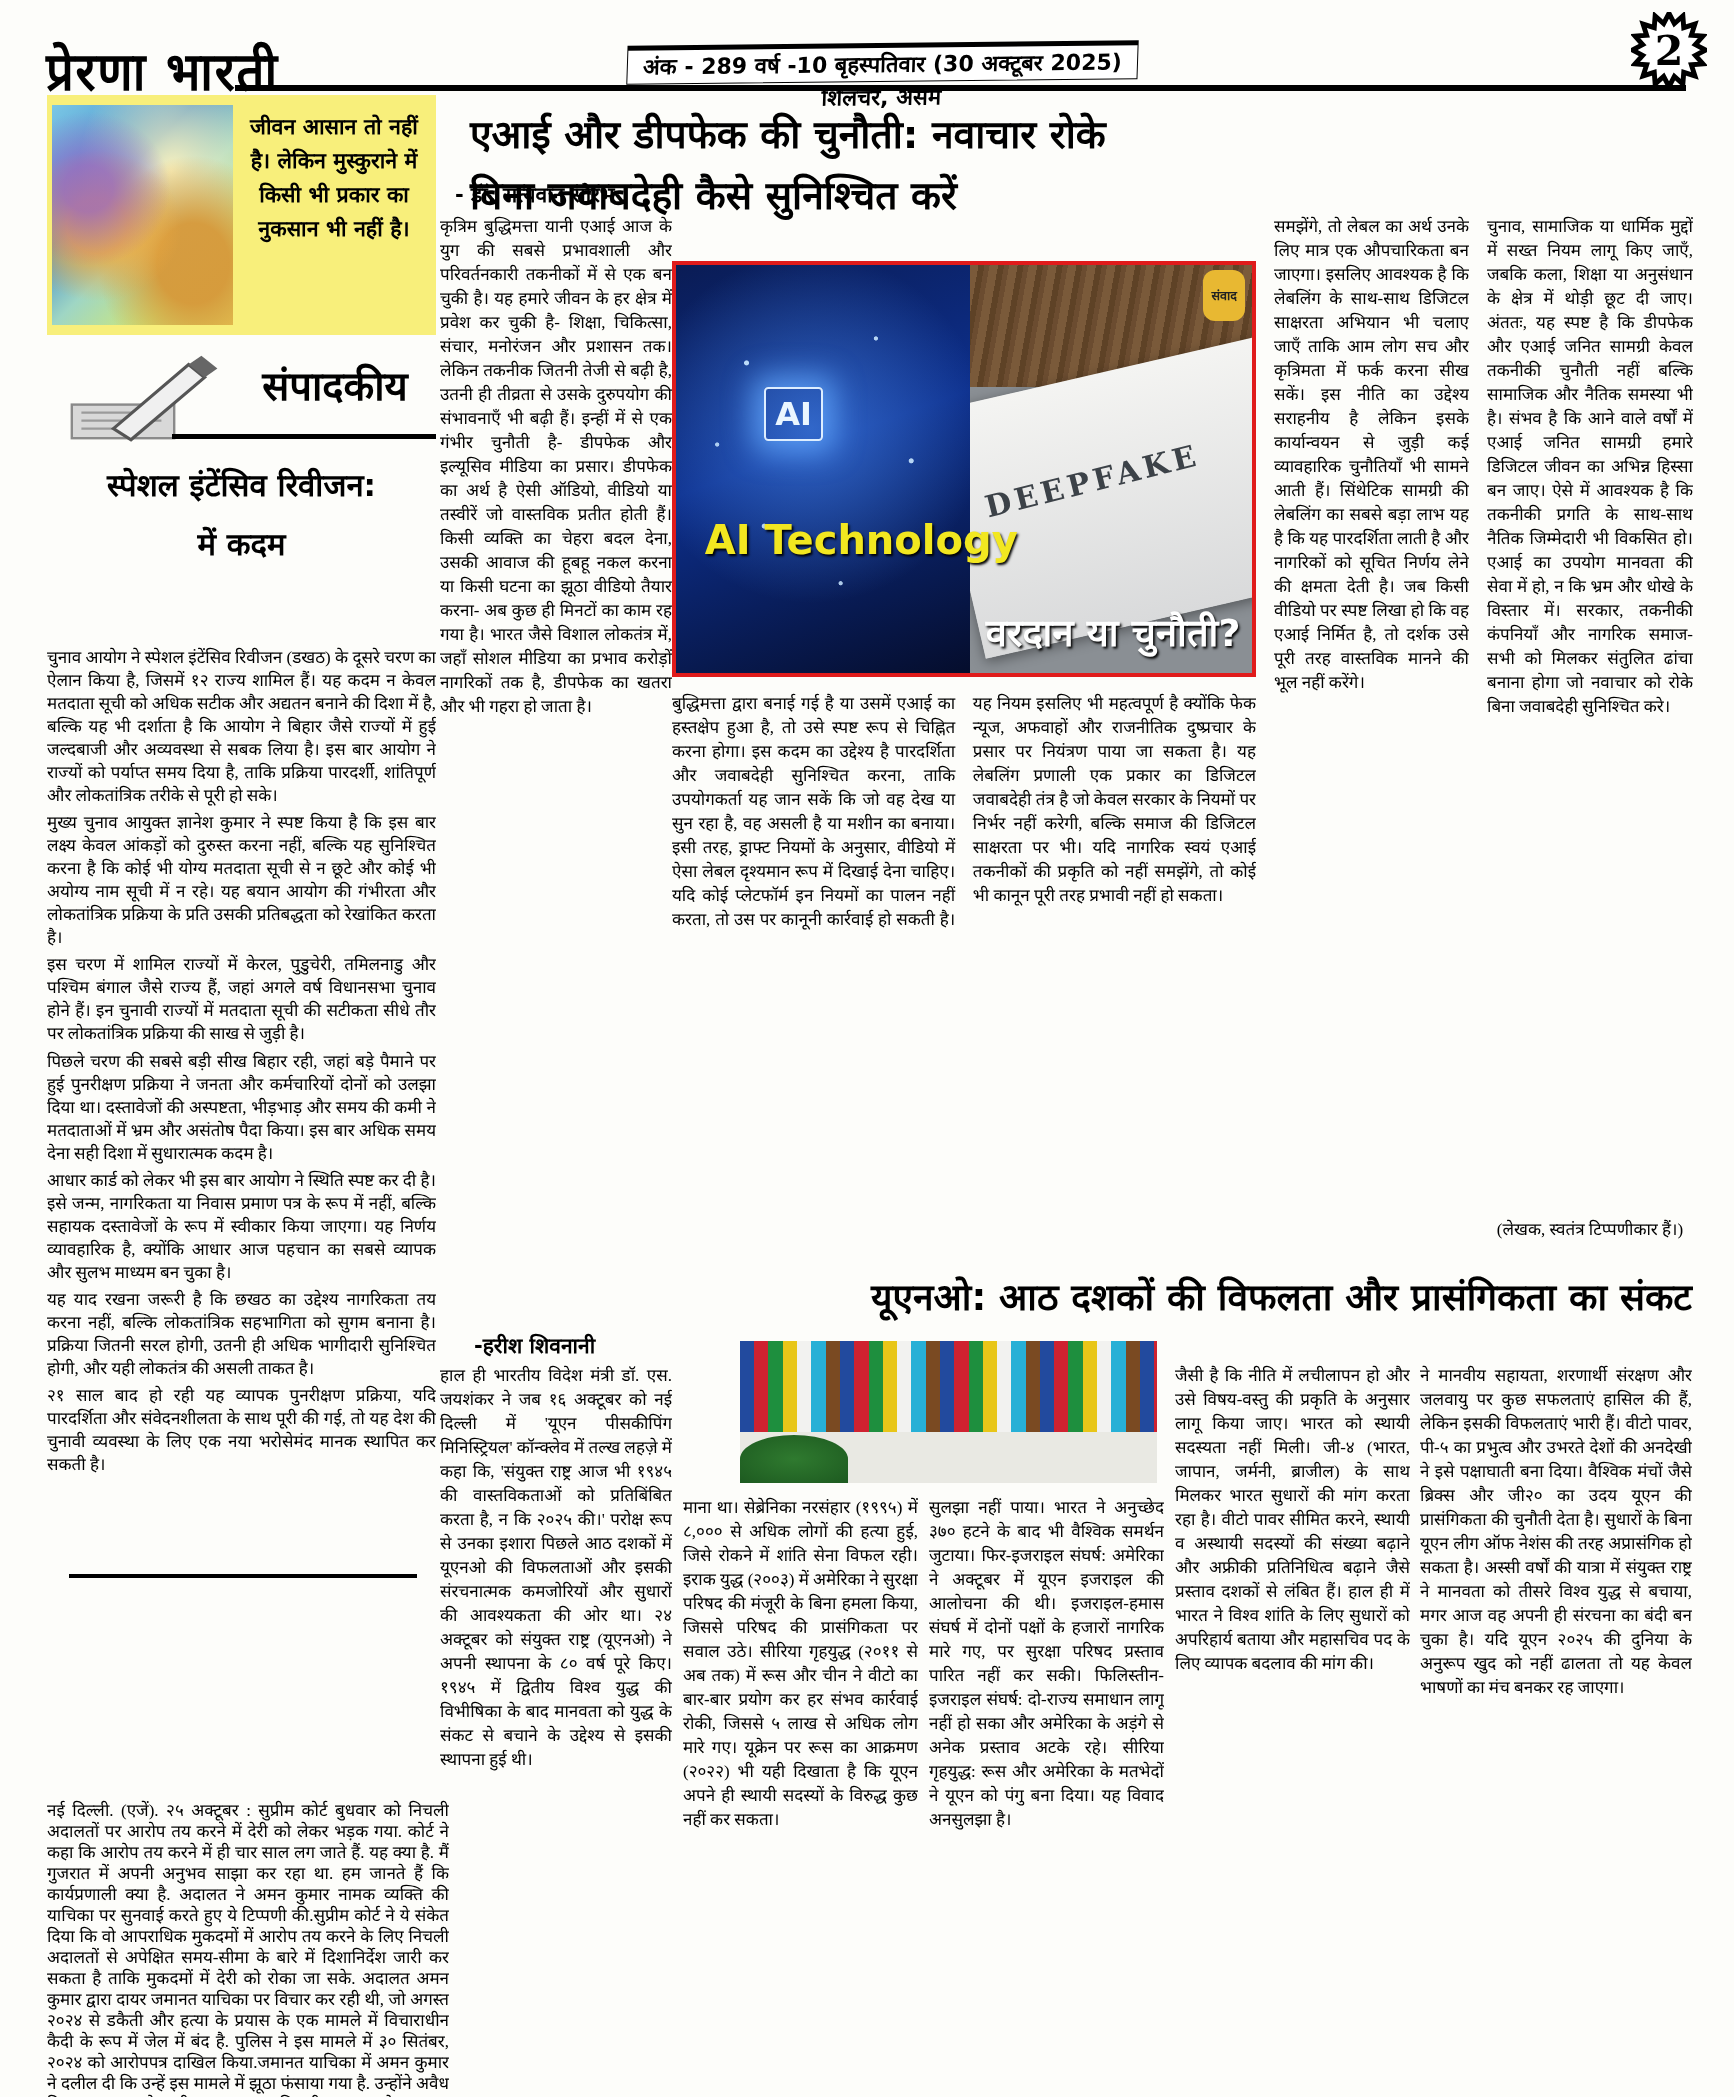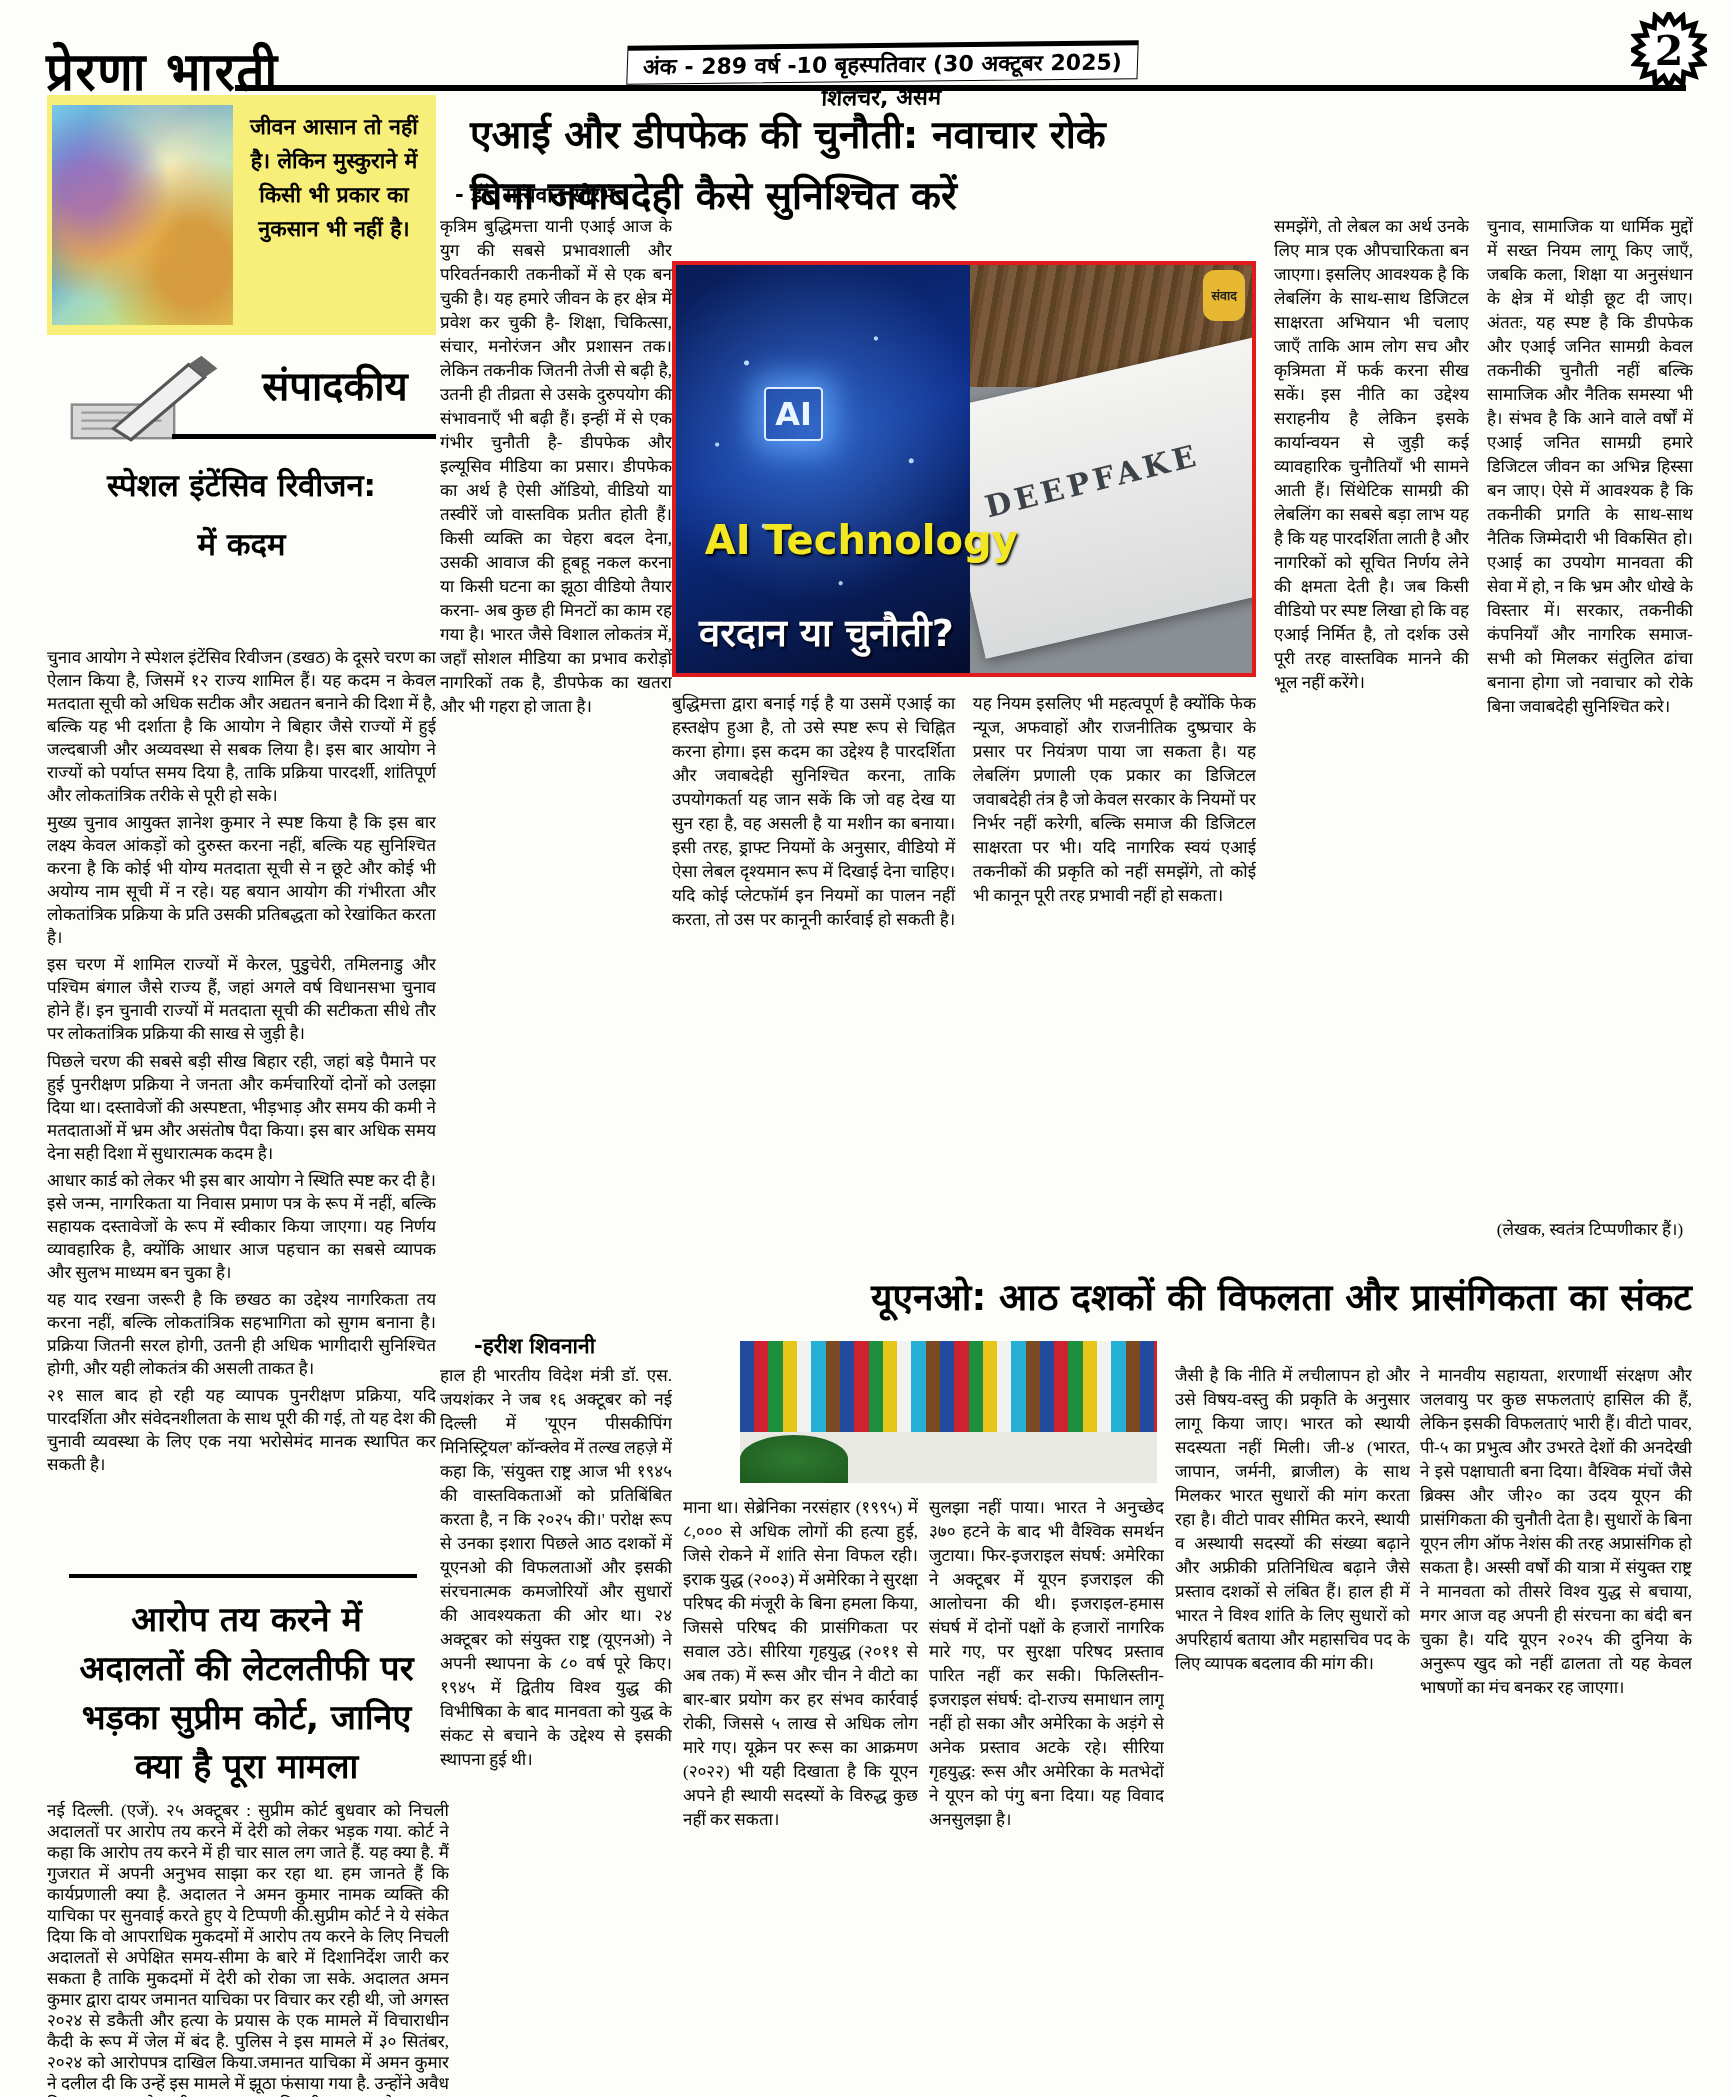--- a/index.html
+++ b/index.html
@@ -74,21 +74,21 @@
       background:repeating-linear-gradient(100deg,#7a5a3a 0 8.4px,#5e4226 8.4px 14.3px,#6b4c30 14.3px 19.3px)}
   .paper{position:absolute;left:-6%;top:26%;width:120%;height:62%;background:linear-gradient(180deg,#f4f4f2,#d9dadb);
       transform:rotate(-13deg);box-shadow:0 3.4px 12.6px rgba(0,0,0,.4)}
   .deepfake{position:absolute;left:10%;top:34%;font:bold 30px "DejaVu Serif",serif;letter-spacing:4.2px;color:#3c4248;
       transform:rotate(-1deg)}
   .ai-badge{position:absolute;right:6.7px;top:5px;width:42px;height:51px;background:#e8b832;border-radius:12px;
       color:#222;font:bold 12.6px "DejaVu Sans",sans-serif;text-align:center;line-height:51px}
   .cap1{position:absolute;left:5%;bottom:27%;width:92%;color:#f2e720;font:bold 40px "DejaVu Sans",sans-serif;
       text-shadow:1.7px 1.7px 2.5px #000}
   .cap2{position:absolute;left:4%;bottom:4%;width:94%;color:#fff;font:bold 38px "DejaVu Sans",sans-serif;
-      text-align:left;text-shadow:1.7px 1.7px 2.5px #000}
+      text-align:right;text-shadow:1.7px 1.7px 2.5px #000}
 
   
   .un-headline{left:470px;top:1270px;width:1222px;font-size:37px;text-align:right}
   .un-byline{left:474px;top:1331px;width:252px;font-size:21px}
   .flags{left:740px;top:1341px;width:417px;height:142px;overflow:hidden;
       background:repeating-linear-gradient(90deg,#224a9e 0 14.3px,#cf2230 14.3px 28.5px,#1e8f3e 28.5px 43px,#e8c619 43px 57px,#f2f2f0 57px 71px,#27b0d6 71px 86px,#7a4a22 86px 100px)}
   .flags-bottom{position:absolute;left:0;bottom:0;width:100%;height:36%;background:#e9e9e3}
   .flags-green{position:absolute;left:0;bottom:0;width:26%;height:34%;background:radial-gradient(#2f7a2f,#1d5a20);
       border-radius:50% 50% 0 0}
   .un-col1{left:440px;top:1364px;width:232px;height:713px}
@@ -132,26 +132,20 @@
     <p>चुनाव आयोग ने स्पेशल इंटेंसिव रिवीजन (डखठ) के दूसरे चरण का ऐलान किया है, जिसमें १२ राज्य शामिल हैं। यह कदम न केवल मतदाता सूची को अधिक सटीक और अद्यतन बनाने की दिशा में है, बल्कि यह भी दर्शाता है कि आयोग ने बिहार जैसे राज्यों में हुई जल्दबाजी और अव्यवस्था से सबक लिया है। इस बार आयोग ने राज्यों को पर्याप्त समय दिया है, ताकि प्रक्रिया पारदर्शी, शांतिपूर्ण और लोकतांत्रिक तरीके से पूरी हो सके।</p>
     <p>मुख्य चुनाव आयुक्त ज्ञानेश कुमार ने स्पष्ट किया है कि इस बार लक्ष्य केवल आंकड़ों को दुरुस्त करना नहीं, बल्कि यह सुनिश्चित करना है कि कोई भी योग्य मतदाता सूची से न छूटे और कोई भी अयोग्य नाम सूची में न रहे। यह बयान आयोग की गंभीरता और लोकतांत्रिक प्रक्रिया के प्रति उसकी प्रतिबद्धता को रेखांकित करता है।</p>
     <p>इस चरण में शामिल राज्यों में केरल, पुडुचेरी, तमिलनाडु और पश्चिम बंगाल जैसे राज्य हैं, जहां अगले वर्ष विधानसभा चुनाव होने हैं। इन चुनावी राज्यों में मतदाता सूची की सटीकता सीधे तौर पर लोकतांत्रिक प्रक्रिया की साख से जुड़ी है।</p>
     <p>पिछले चरण की सबसे बड़ी सीख बिहार रही, जहां बड़े पैमाने पर हुई पुनरीक्षण प्रक्रिया ने जनता और कर्मचारियों दोनों को उलझा दिया था। दस्तावेजों की अस्पष्टता, भीड़भाड़ और समय की कमी ने मतदाताओं में भ्रम और असंतोष पैदा किया। इस बार अधिक समय देना सही दिशा में सुधारात्मक कदम है।</p>
     <p>आधार कार्ड को लेकर भी इस बार आयोग ने स्थिति स्पष्ट कर दी है। इसे जन्म, नागरिकता या निवास प्रमाण पत्र के रूप में नहीं, बल्कि सहायक दस्तावेजों के रूप में स्वीकार किया जाएगा। यह निर्णय व्यावहारिक है, क्योंकि आधार आज पहचान का सबसे व्यापक और सुलभ माध्यम बन चुका है।</p>
     <p>यह याद रखना जरूरी है कि छखठ का उद्देश्य नागरिकता तय करना नहीं, बल्कि लोकतांत्रिक सहभागिता को सुगम बनाना है। प्रक्रिया जितनी सरल होगी, उतनी ही अधिक भागीदारी सुनिश्चित होगी, और यही लोकतंत्र की असली ताकत है।</p>
     <p>२१ साल बाद हो रही यह व्यापक पुनरीक्षण प्रक्रिया, यदि पारदर्शिता और संवेदनशीलता के साथ पूरी की गई, तो यह देश की चुनावी व्यवस्था के लिए एक नया भरोसेमंद मानक स्थापित कर सकती है।</p>
   </div>
 
   <div class="abs sc-rule"></div>
-  <div class="abs sc-headline sans bold">
-    <div>आरोप तय करने में</div>
-    <div>अदालतों की लेटलतीफी पर</div>
-    <div>भड़का सुप्रीम कोर्ट, जानिए</div>
-    <div>क्या है पूरा मामला</div>
-  </div>
   <div class="abs sc-body clip">नई दिल्ली. (एजें). २५ अक्टूबर : सुप्रीम कोर्ट बुधवार को निचली अदालतों पर आरोप तय करने में देरी को लेकर भड़क गया. कोर्ट ने कहा कि आरोप तय करने में ही चार साल लग जाते हैं. यह क्या है. मैं गुजरात में अपनी अनुभव साझा कर रहा था. हम जानते हैं कि कार्यप्रणाली क्या है. अदालत ने अमन कुमार नामक व्यक्ति की याचिका पर सुनवाई करते हुए ये टिप्पणी की.सुप्रीम कोर्ट ने ये संकेत दिया कि वो आपराधिक मुकदमों में आरोप तय करने के लिए निचली अदालतों से अपेक्षित समय-सीमा के बारे में दिशानिर्देश जारी कर सकता है ताकि मुकदमों में देरी को रोका जा सके. अदालत अमन कुमार द्वारा दायर जमानत याचिका पर विचार कर रही थी, जो अगस्त २०२४ से डकैती और हत्या के प्रयास के एक मामले में विचाराधीन कैदी के रूप में जेल में बंद है. पुलिस ने इस मामले में ३० सितंबर, २०२४ को आरोपपत्र दाखिल किया.जमानत याचिका में अमन कुमार ने दलील दी कि उन्हें इस मामले में झूठा फंसाया गया है. उन्होंने अवैध हिरासत का आरोप भी लगाया. एक निचली अदालत ने अक्टूबर २०२४ में उनकी जमानत याचिका खारिज कर दिया.</div>
 
   <div class="abs ai-h sans bold" style="top:106px">एआई और डीपफेक की चुनौती: नवाचार रोके</div>
   <div class="abs ai-h sans bold" style="top:167px">बिना जवाबदेही कैसे सुनिश्चित करें</div>
   <div class="abs ai-byline sans bold">- डॉ. सत्यवान सौरभ</div>
 
   <div class="abs col ai-col1 clip">कृत्रिम बुद्धिमत्ता यानी एआई आज के युग की सबसे प्रभावशाली और परिवर्तनकारी तकनीकों में से एक बन चुकी है। यह हमारे जीवन के हर क्षेत्र में प्रवेश कर चुकी है- शिक्षा, चिकित्सा, संचार, मनोरंजन और प्रशासन तक। लेकिन तकनीक जितनी तेजी से बढ़ी है, उतनी ही तीव्रता से उसके दुरुपयोग की संभावनाएँ भी बढ़ी हैं। इन्हीं में से एक गंभीर चुनौती है- डीपफेक और इल्यूसिव मीडिया का प्रसार। डीपफेक का अर्थ है ऐसी ऑडियो, वीडियो या तस्वीरें जो वास्तविक प्रतीत होती हैं। किसी व्यक्ति का चेहरा बदल देना, उसकी आवाज की हूबहू नकल करना या किसी घटना का झूठा वीडियो तैयार करना- अब कुछ ही मिनटों का काम रह गया है। भारत जैसे विशाल लोकतंत्र में, जहाँ सोशल मीडिया का प्रभाव करोड़ों नागरिकों तक है, डीपफेक का खतरा और भी गहरा हो जाता है।</div>
 
   <div class="abs ai-image">
     <div class="ai-left">

